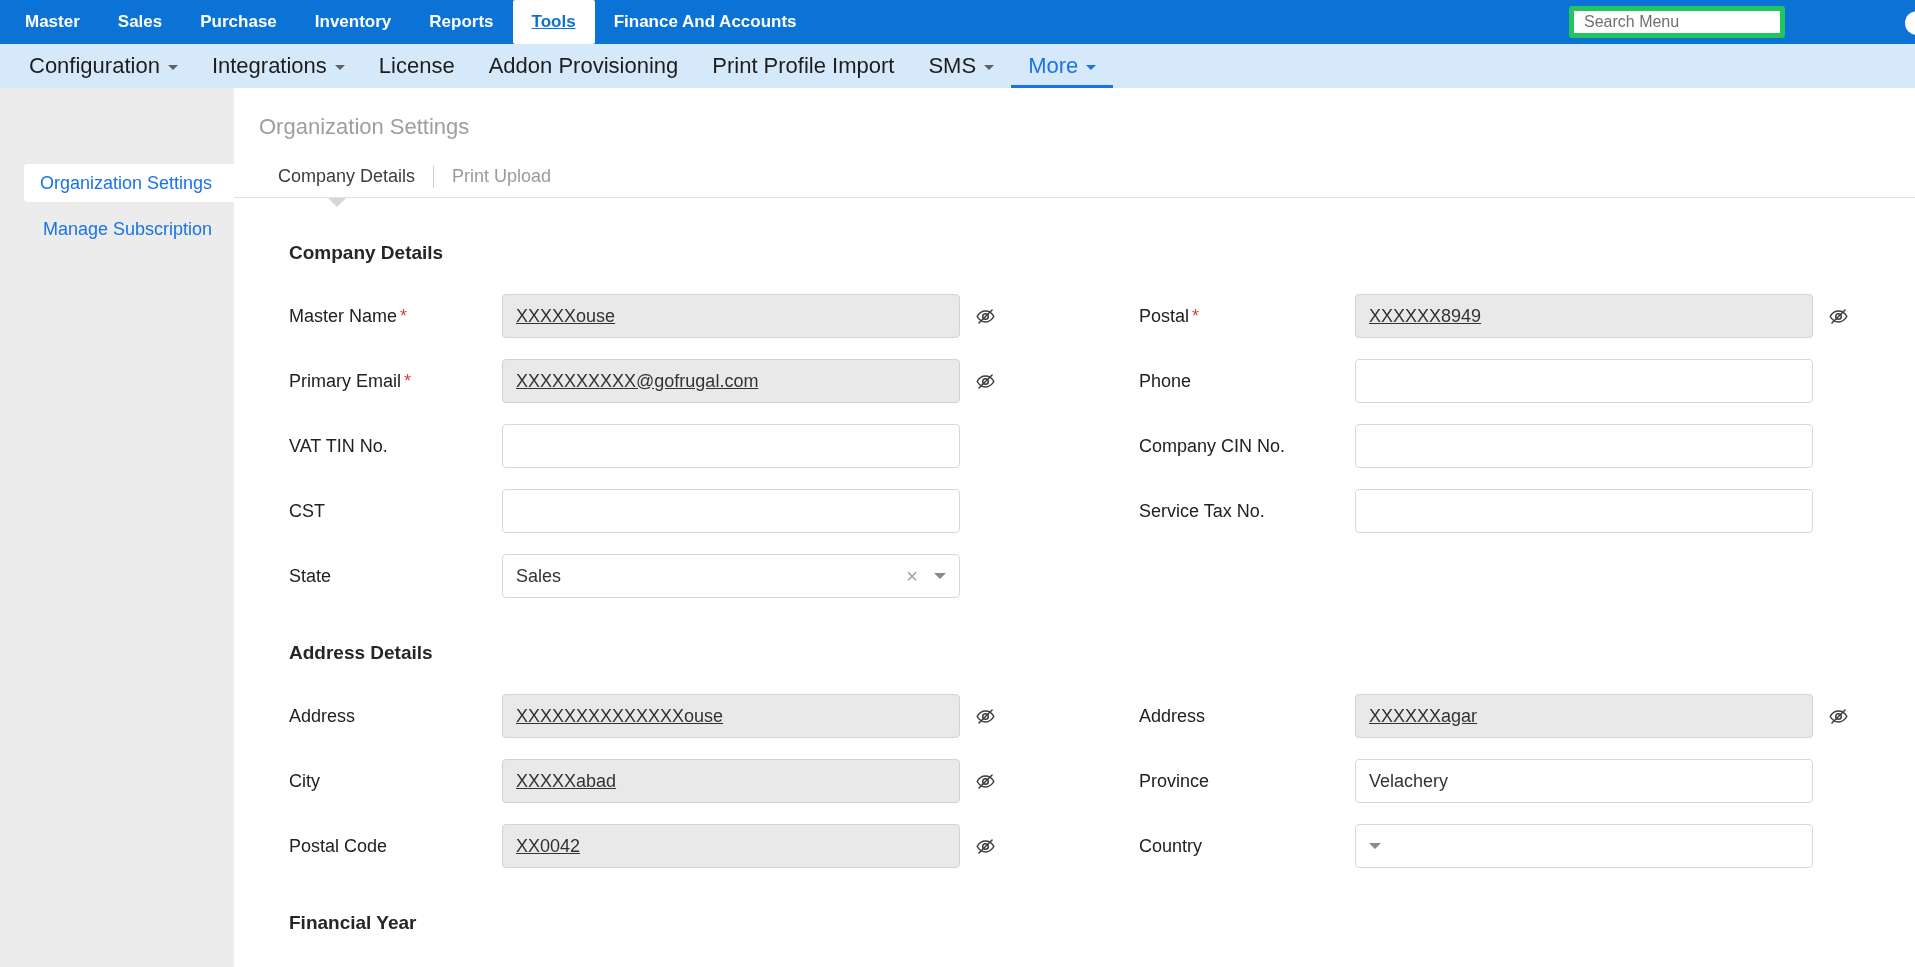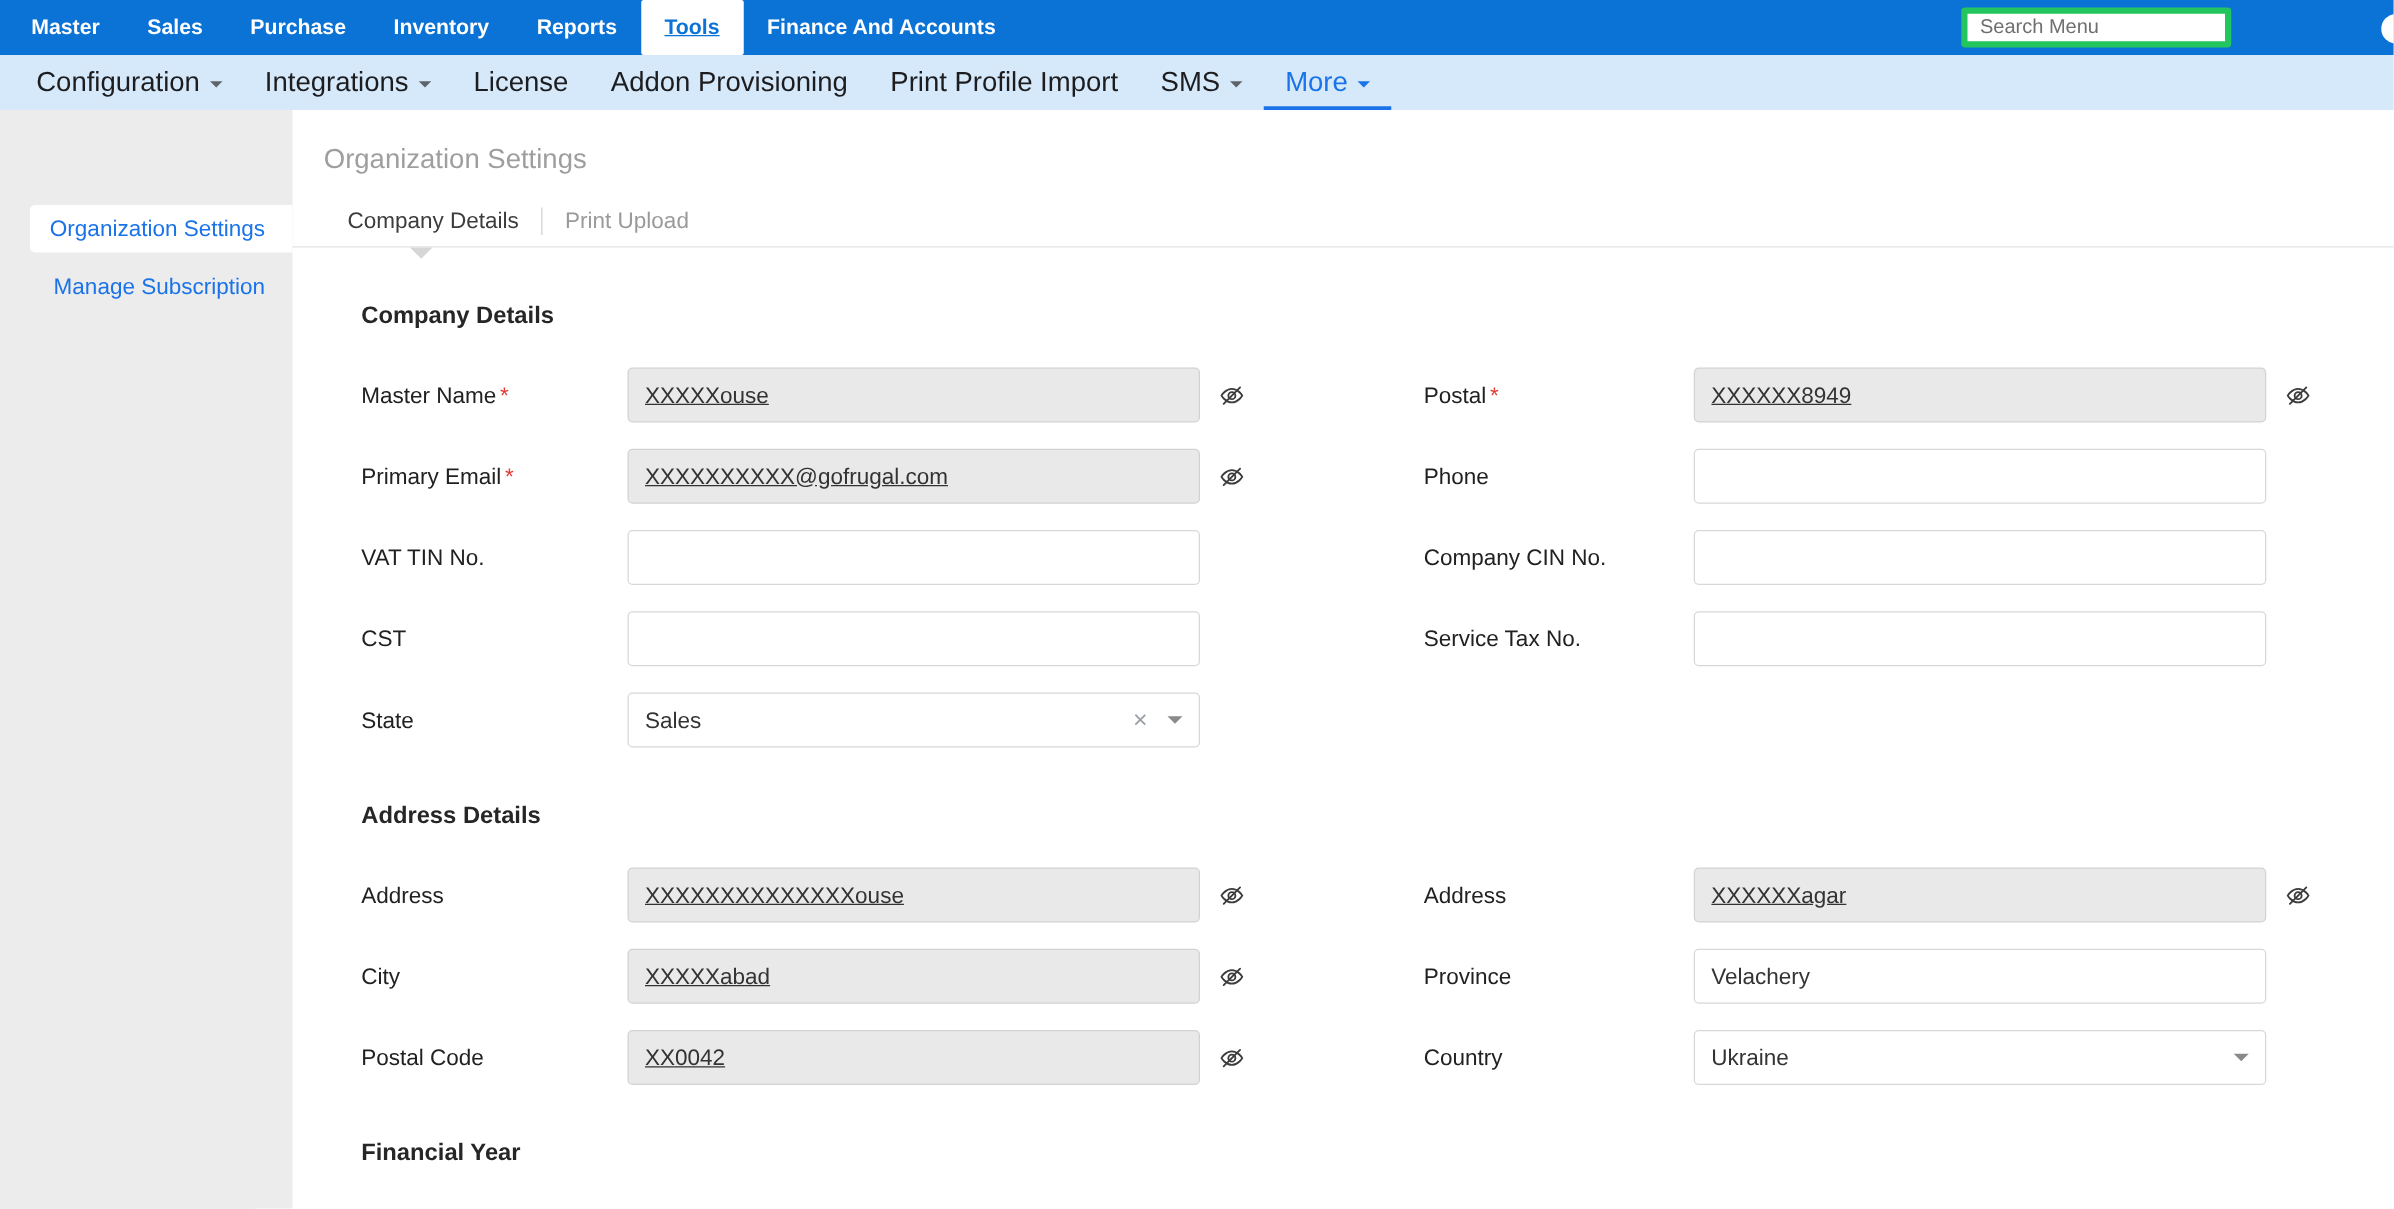--- a/index.html
+++ b/index.html
@@ -332,21 +332,20 @@
               <path d="M2.5 12S6 5.8 12 5.8 21.5 12 21.5 12 18 18.2 12 18.2 2.5 12 2.5 12Z"></path>
               <circle cx="12" cy="12" r="3.2"></circle>
               <path d="M4.5 19.5 19.5 4.5"></path>
             </svg>
         </span>
         <div></div>
         <label class="f-label">
           <span>Country</span>
         </label>
         <div class="select">
-          <span class="sel-value">Ukraine</span>
           <span class="sel-caret"></span>
         </div>
         <div></div>
       </div>
     </div>
 
     <h2 class="section-heading">Financial Year</h2>
   </main>
 </div>
 

